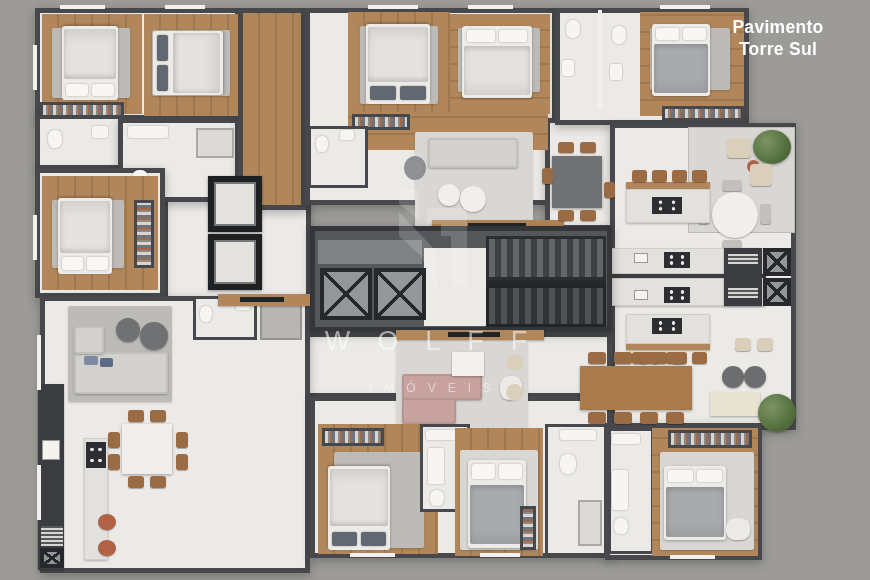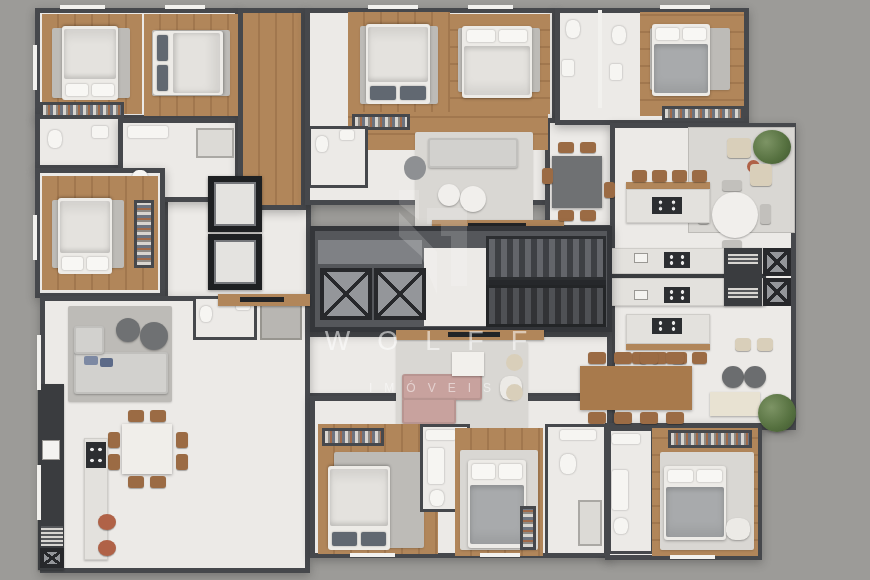--- a/index.html
+++ b/index.html
@@ -350,15 +350,17 @@
         <polygon points="6,0 26,0 26,30 6,14"></polygon>
         <polygon points="6,22 44,62 44,104 28,66 6,46"></polygon>
         <polygon points="34,18 74,18 74,96 58,96 58,46 48,46 48,34 34,34"></polygon>
       </g>
     </svg>
     <div class="wm-brand">WOLFF</div>
     <div class="wm-sub">IMÓVEIS</div>
   </div>
 
   <div id="plan-title">
+    <div>Pavimento</div>
+    <div>Torre Sul</div>
   </div>
 
 </div>
 
 </body></html>

